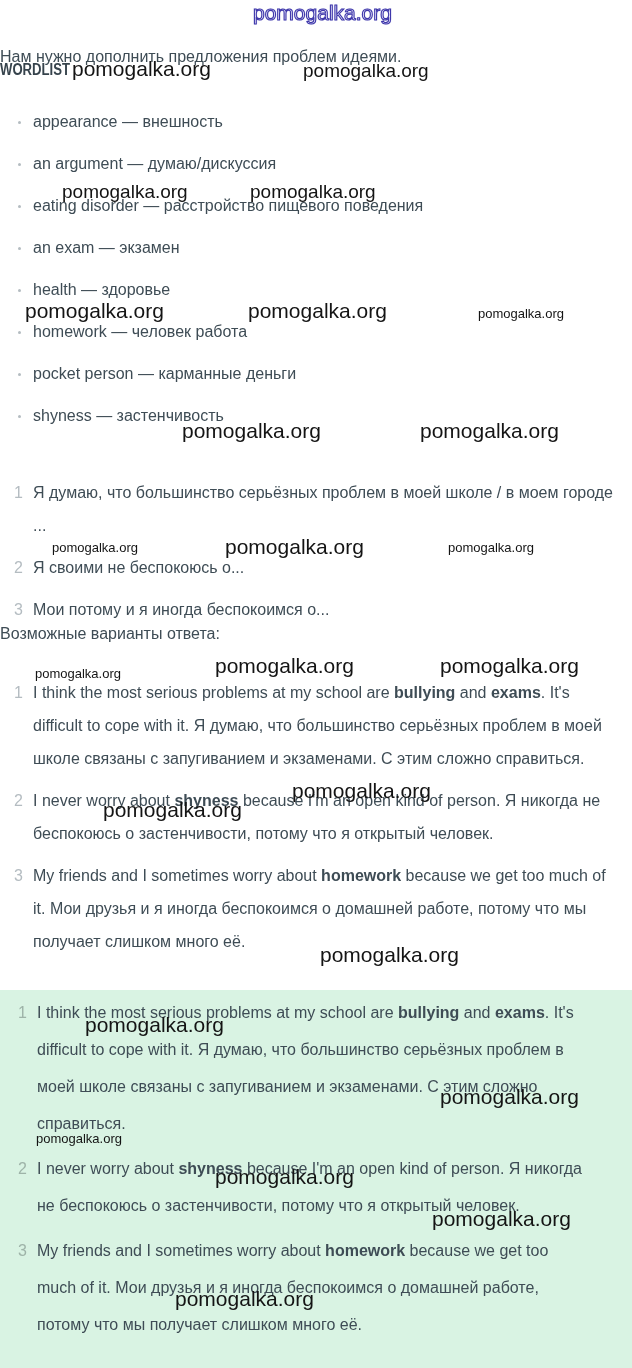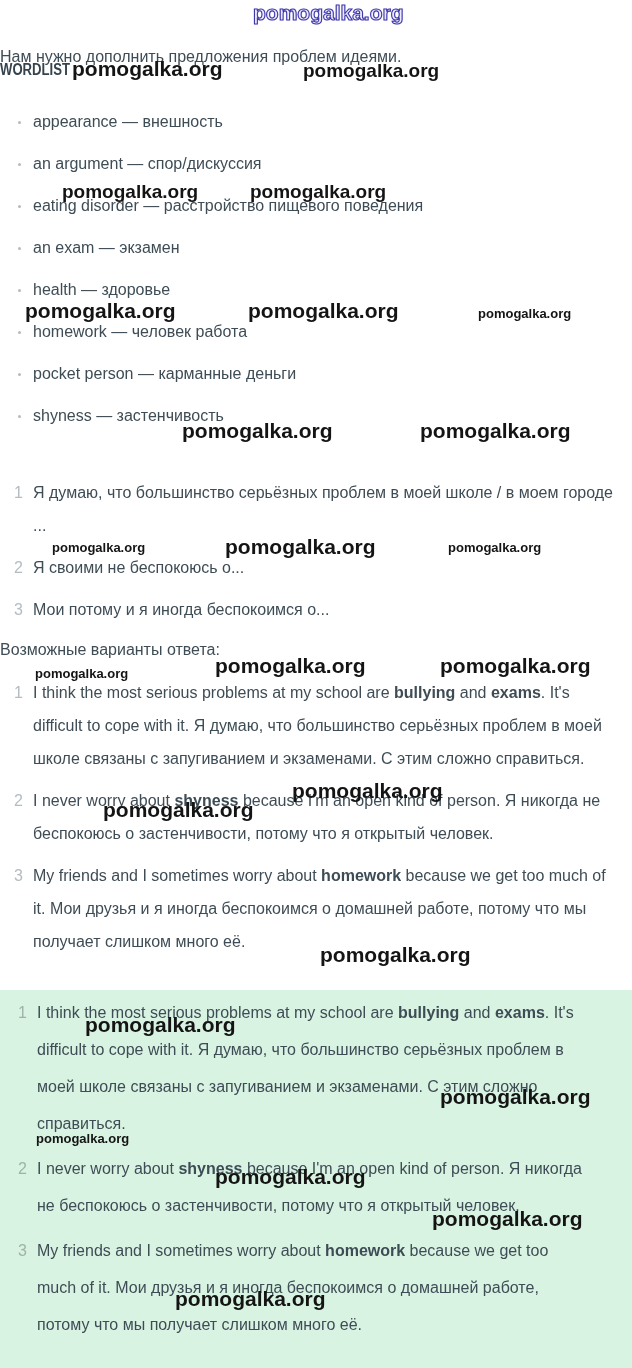--- a/index.html
+++ b/index.html
@@ -10,46 +10,46 @@
   .wordlist-heading{position:absolute;top:61px;left:0;font-weight:700;font-size:16px;
         color:#36434c;transform:scaleX(.82);transform-origin:left center;letter-spacing:0;}
   ul.wordlist{position:absolute;top:112px;left:0;margin:0;padding:0;list-style:none;}
   ul.wordlist li{position:relative;padding-left:33px;line-height:20px;height:20px;margin-bottom:22px;white-space:nowrap;}
   .bullet{position:absolute;left:18px;top:9px;width:3px;height:3px;border-radius:50%;background:var(--marker,#b4bcc1);}
   .num-list{position:absolute;margin:0;padding:0;list-style:none;}
   .prompts{top:476px;left:0;}
   .row{display:flex;margin:0 0 9px 0;}
   .row .num{flex:0 0 19px;margin-left:14px;color:var(--marker,#b4bcc1);line-height:33px;}
   .row .body{line-height:33px;max-width:585px;}
-  .answers-heading{position:absolute;top:624px;left:0;line-height:20px;}
+  .answers-heading{position:absolute;top:608px;left:0;line-height:20px;}
   .answers-plain{top:676px;left:0;}
   .answers-plain .row .body{max-width:588px;}
   .highlight-block{position:absolute;top:990px;left:0;width:632px;height:378px;
         background:var(--highlight,#d9f3e3);box-sizing:border-box;padding-top:4px;}
   .answers-green{position:static;margin:0;padding:0;list-style:none;}
   .answers-green .row{margin:0 0 8px 0;}
   .answers-green .row .num{margin-left:18px;color:var(--marker-green,#9eb3a8);line-height:37px;}
   .answers-green .row .body{line-height:37px;max-width:552px;}
   .body b{font-weight:700;}
-  .wm{position:absolute;font-weight:700;color:var(--wm,#141414);white-space:nowrap;line-height:1;}
+  .wm{position:absolute;font-weight:400;color:var(--wm,#141414);white-space:nowrap;line-height:1;}
   .wm--lg{font-size:21px;}
   .wm--md{font-size:19px;}
   .wm--sm{font-size:13px;}
   .wm--purple{font-size:21px;color:#eceafb;-webkit-text-stroke:1.1px var(--wm-purple,#3f38ab);
         text-shadow:0 0 1px var(--wm-purple,#3f38ab);}
 </style>
 </head>
 <body>
 
 <div class="page">
   <p class="intro">Нам нужно дополнить предложения проблем идеями.</p>
   <div class="wordlist-heading">WORDLIST</div>
   <ul class="wordlist">
       <li><span class="bullet"></span><span>appearance — внешность</span></li>
-      <li><span class="bullet"></span><span>an argument — спор/дискуссия</span></li>
+      <li><span class="bullet"></span><span>an argument — думаю/дискуссия</span></li>
       <li><span class="bullet"></span><span>eating disorder — расстройство пищевого поведения</span></li>
       <li><span class="bullet"></span><span>an exam — экзамен</span></li>
       <li><span class="bullet"></span><span>health — здоровье</span></li>
       <li><span class="bullet"></span><span>homework — человек работа</span></li>
       <li><span class="bullet"></span><span>pocket person — карманные деньги</span></li>
       <li><span class="bullet"></span><span>shyness — застенчивость</span></li>
     </ul>
   <ol class="num-list prompts">
       <li class="row">
         <span class="num">1</span>

